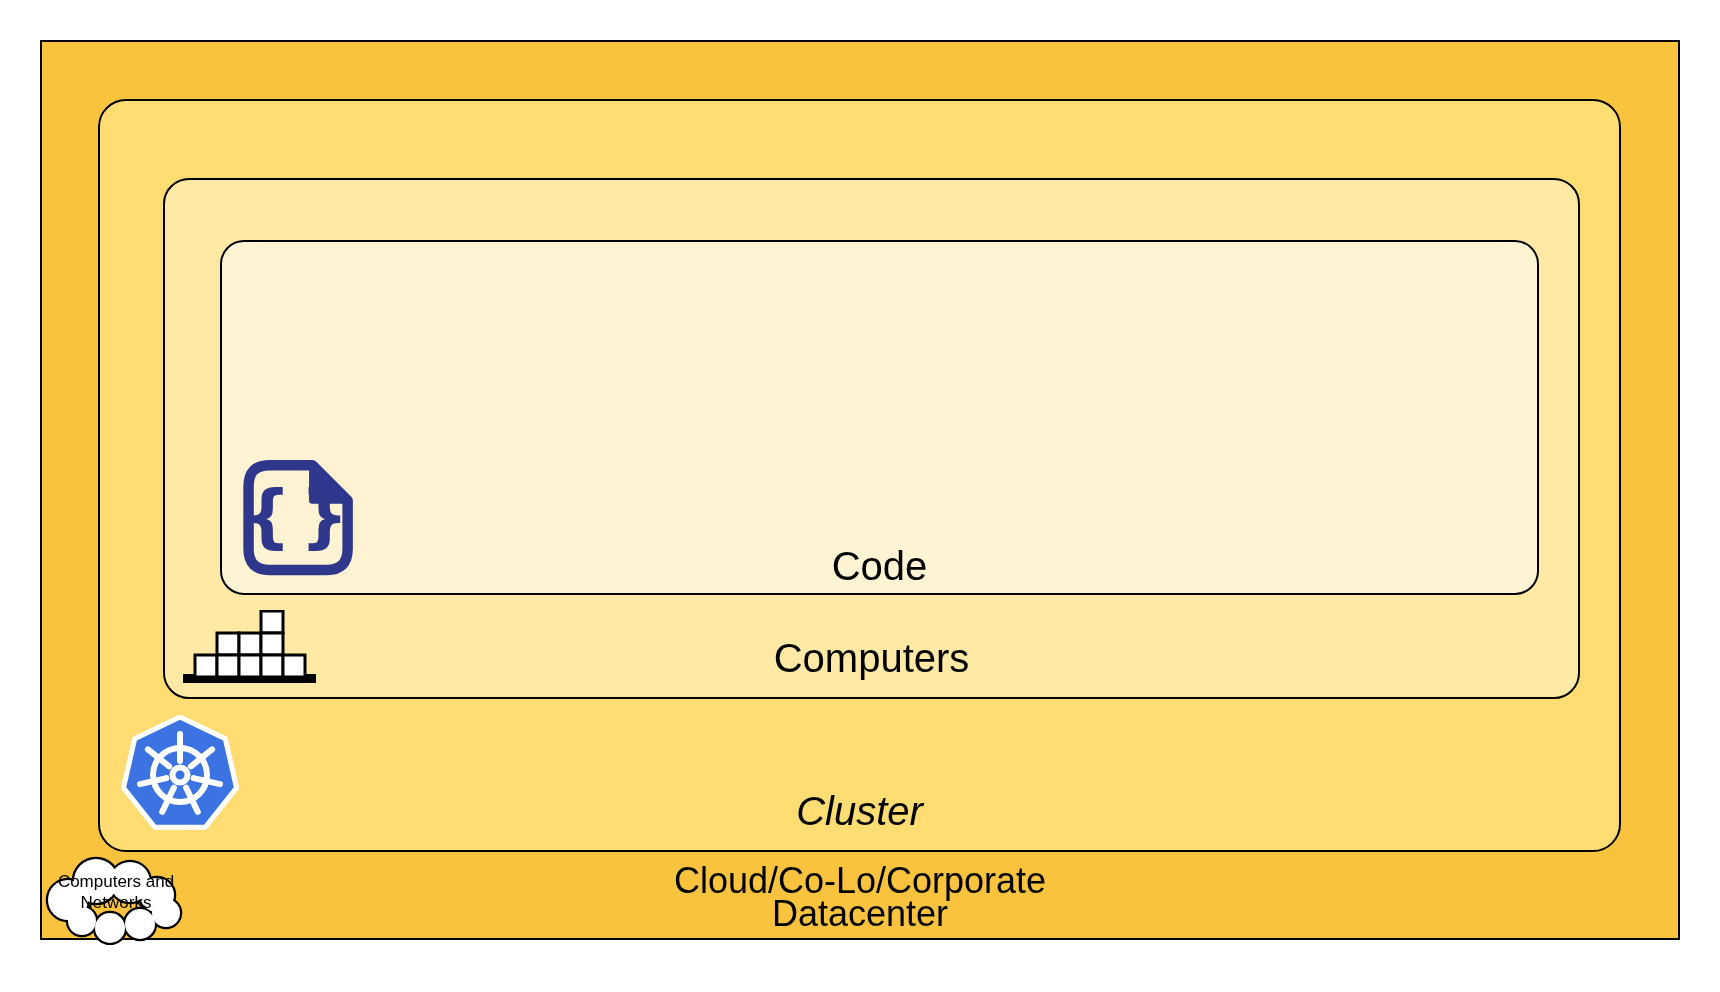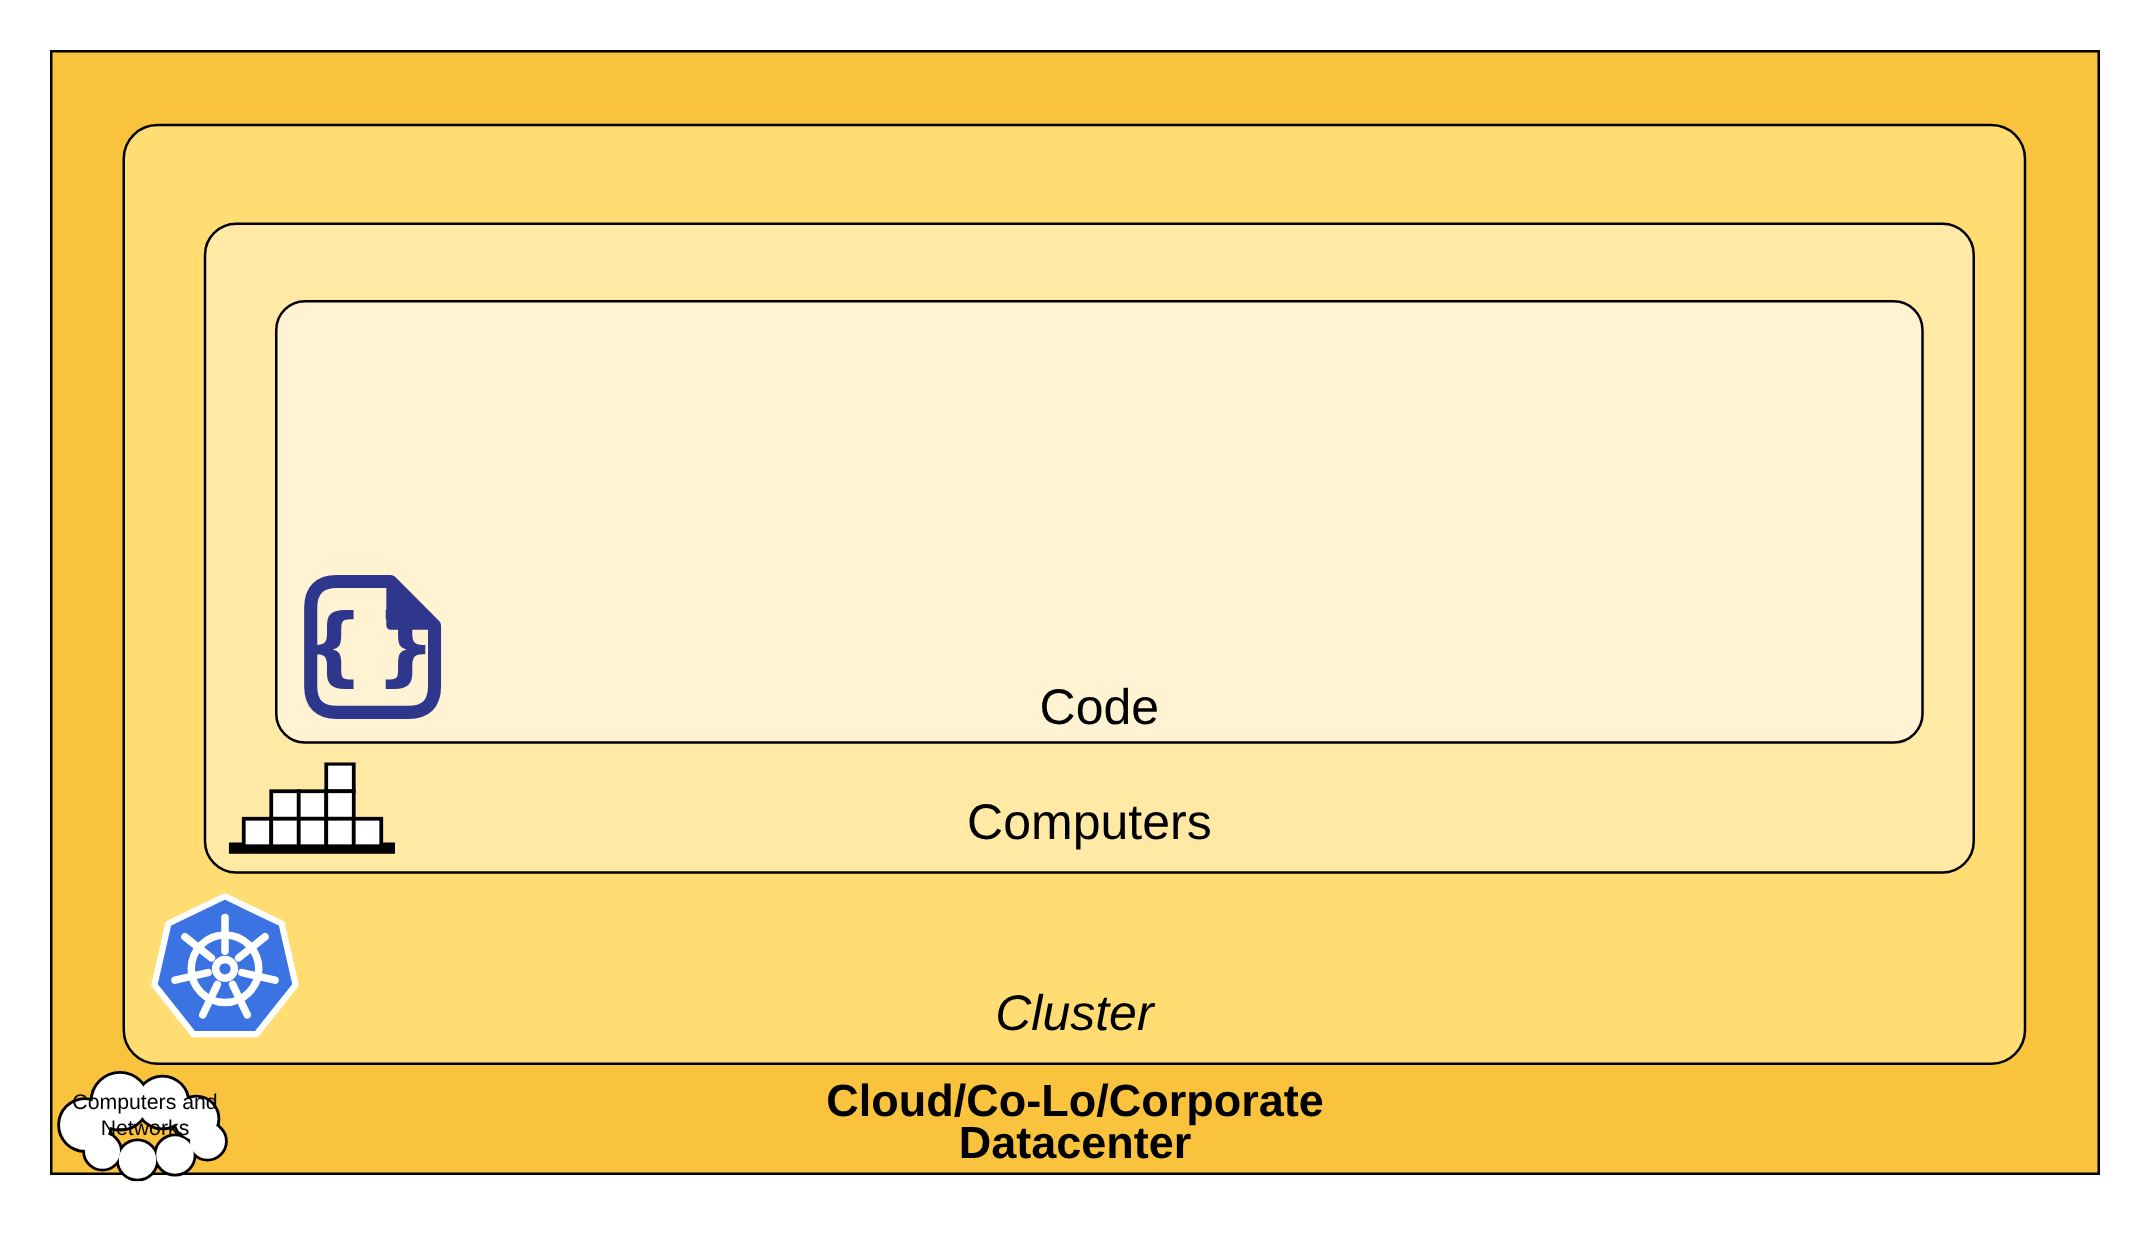--- a/index.html
+++ b/index.html
@@ -55,21 +55,20 @@
     white-space: nowrap;
   }
   .label-code      { bottom: 6px;  }
   .label-container { bottom: 18px; }
   .label-cluster   { bottom: 18px; font-style: italic; }
   .label-datacenter {
     bottom: 8px;
     font-size: 36px;
     line-height: 33px;
     white-space: normal;
-    font-weight: bold;
   }
   .icon {
     position: absolute;
     display: block;
   }
   .code-icon      { left: 18px; top: 215px; width: 120px; height: 123px; }
   .container-icon { left: 18px; top: 430px; width: 136px; height: 76px;  }
   .k8s-icon       { left: 20px; top: 614px; width: 120px; height: 120px; }
   .cloud-callout  { left: -2px; top: 811px; width: 150px; height: 92px;  }
   .cloud-text {

